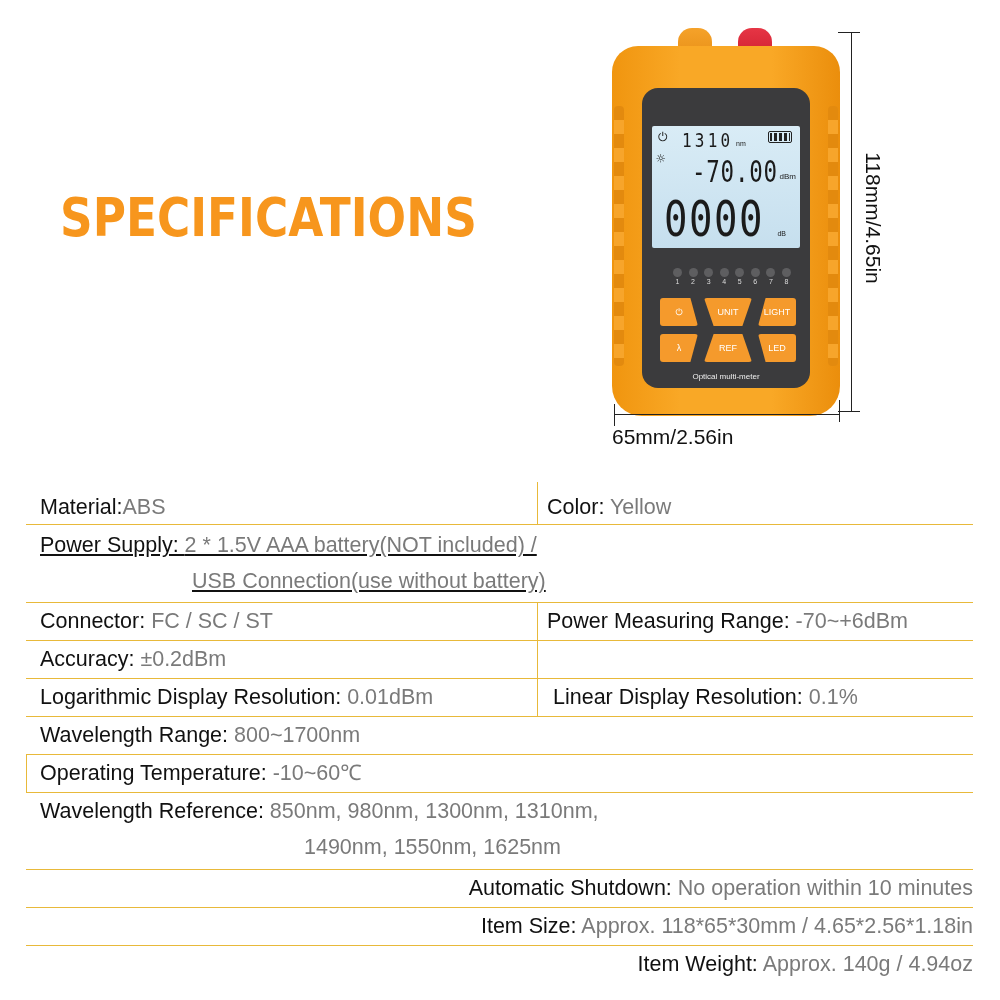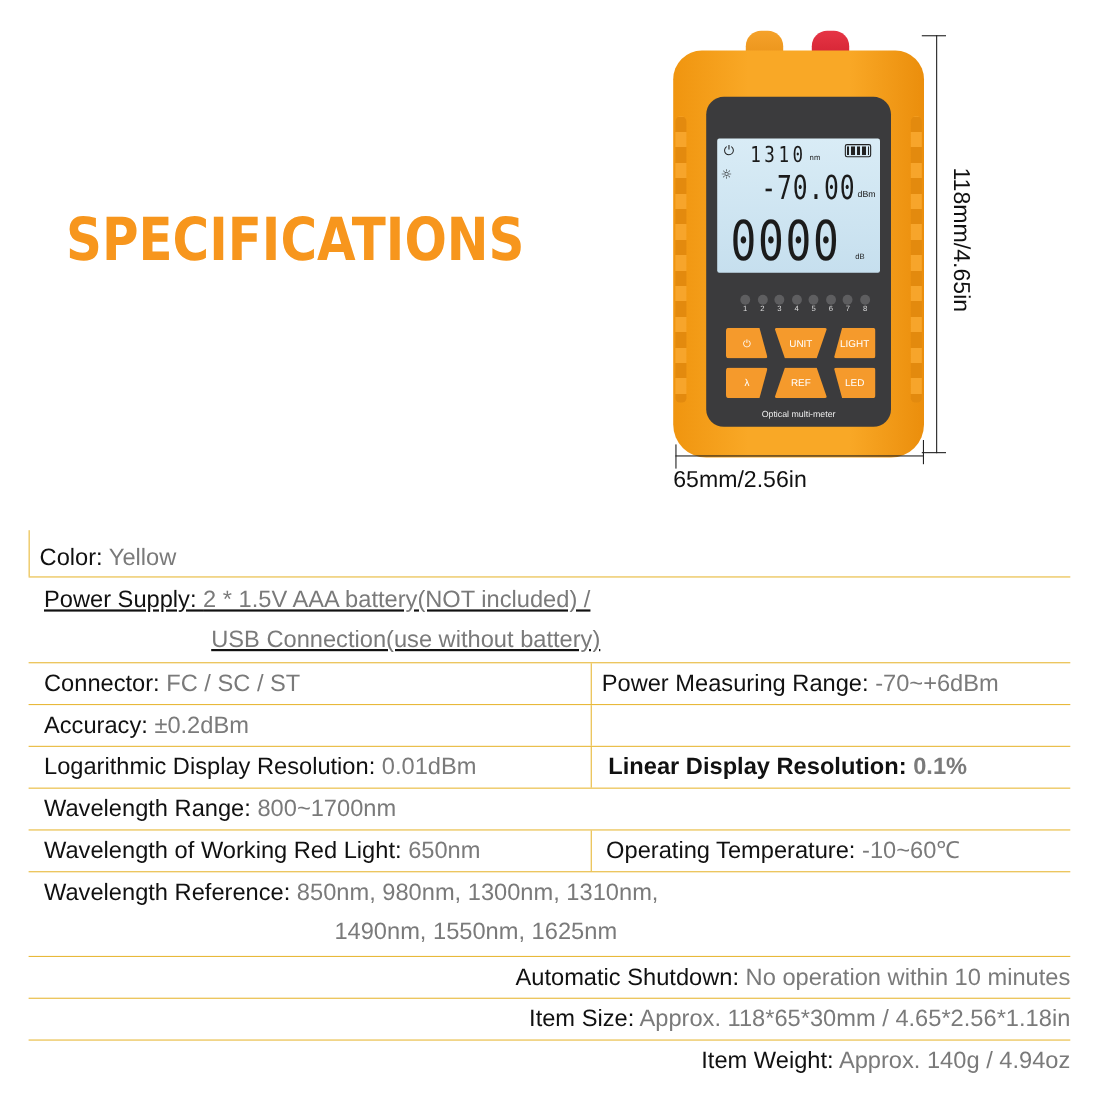--- a/index.html
+++ b/index.html
@@ -50,21 +50,21 @@
   .cell.full{width:100%;}
   .v{color:#7a7a7a;}
   .r1{height:42px;} .r1 .cell{line-height:50px;}
   .r2{height:77px;text-decoration:underline;}
   .r2 .cell{line-height:36px;padding-top:2px;}
   .indent1{padding-left:166px;}
   .r3,.r4,.r5,.r6,.r7{height:37px;}
   .r8{height:76px;}
   .r9,.r10,.r11{height:37px;text-align:right;}
   .r11{border-bottom:none;}
-  .r5 .cell.right,.r6 .cell.right{padding-left:15px;font-weight:bold;}
+  .r5 .cell.right,.r6 .cell.right{padding-left:15px;}
   .r7 .cell.right{padding-left:13px;}
 </style>
 </head>
 <body>
 
 <div class="title">SPECIFICATIONS</div>
 
 <div class="device">
   <div class="cap orange"></div>
   <div class="cap red"></div>
@@ -133,20 +133,21 @@
 <div class="vline" style="left:839px;top:400px;width:1px;height:22px;"></div>
 <div class="dim-h">65mm/2.56in</div>
 
 <div class="vline" style="left:851px;top:32px;width:1px;height:380px;"></div>
 <div class="hline" style="left:838px;top:32px;width:22px;height:1px;"></div>
 <div class="hline" style="left:838px;top:411px;width:22px;height:1px;"></div>
 <div class="dim-v">118mm/4.65in</div>
 
 <div class="tbl">
   <div class="row r1">
+    <div class="cell left"><span>Material:</span><span class="v">ABS</span></div>
     <div class="cell right"><span>Color: </span><span class="v">Yellow</span></div>
   </div>
   <div class="row r2">
     <div class="cell full">
       <div><span>Power Supply: </span><span class="v">2 * 1.5V AAA battery(NOT included) /</span></div>
       <div class="indent1" style="padding-left:166px;margin-left:-14px;"><span class="v">USB Connection(use without battery)</span></div>
     </div>
   </div>
   <div class="row r3">
     <div class="cell left"><span>Connector: </span><span class="v">FC / SC / ST</span></div>
@@ -157,21 +158,20 @@
     <div class="cell right"></div>
   </div>
   <div class="row r5">
     <div class="cell left"><span>Logarithmic Display Resolution: </span><span class="v">0.01dBm</span></div>
     <div class="cell right"><span>Linear Display Resolution: </span><span class="v">0.1%</span></div>
   </div>
   <div class="row r6">
     <div class="cell left"><span>Wavelength Range: </span><span class="v">800~1700nm</span></div>
   </div>
   <div class="row r7">
-    <div class="cell left"><span>Wavelength of Working Red Light: </span><span class="v">650nm</span></div>
     <div class="cell right"><span>Operating Temperature: </span><span class="v">-10~60℃</span></div>
   </div>
   <div class="row r8">
     <div class="cell full">
       <div><span>Wavelength Reference: </span><span class="v">850nm, 980nm, 1300nm, 1310nm,</span></div>
       <div style="padding-left:264px;margin-left:0px;"><span class="v">1490nm, 1550nm, 1625nm</span></div>
     </div>
   </div>
   <div class="row r9">
     <div class="cell full"><span>Automatic Shutdown: </span><span class="v">No operation within 10 minutes</span></div>

